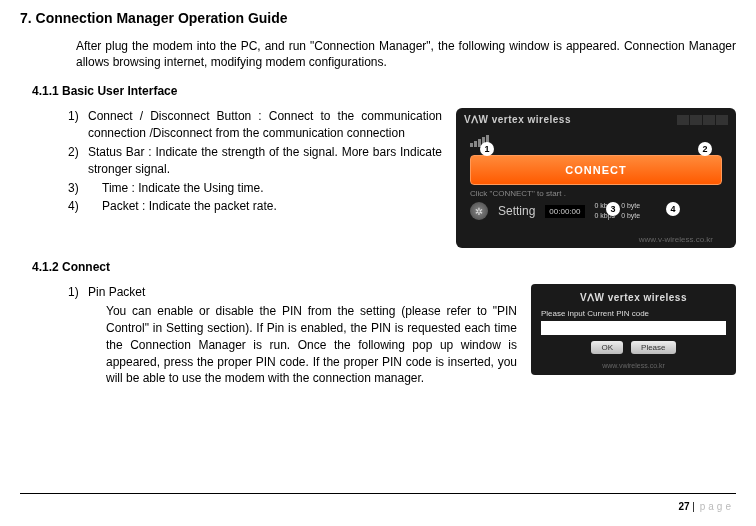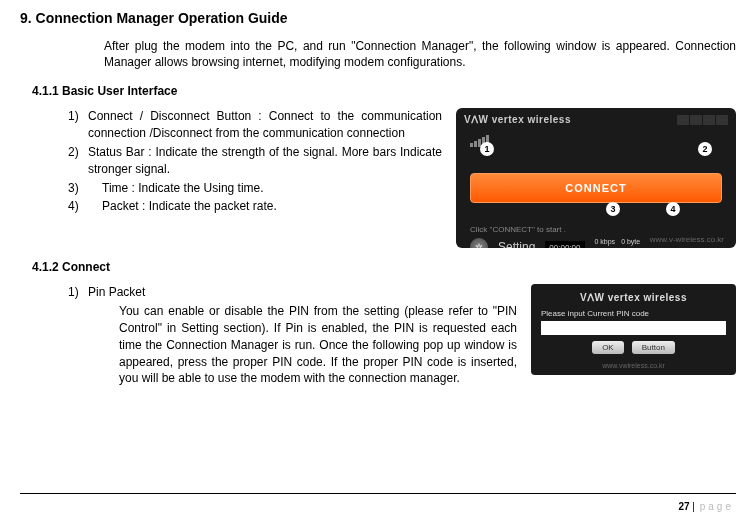--- a/index.html
+++ b/index.html
@@ -1,44 +1,44 @@
 <!DOCTYPE html>
 <html><head>
   <meta charset="utf-8">
   <style>
     body{margin:0;padding:0;font-family:Arial,sans-serif;background:#fff;width:756px;height:526px;position:relative;color:#000}
     .page{padding:10px 20px 0 20px}
     .h1{font-weight:bold;font-size:14px;margin-bottom:12px}
     .h2{font-weight:bold;font-size:12px;margin:0 0 4px 30px}
-    .body-text{font-size:12px;margin:0 0 14px 84px;line-height:1.35;text-align:justify}
+    .body-text{font-size:12px;margin:0 0 14px 56px;line-height:1.35;text-align:justify}
     .h3{font-weight:bold;font-size:12px;margin:0 0 10px 12px}
     .content-row{display:flex;margin-left:48px;gap:14px}
     .col-text{flex:1;font-size:12px;line-height:1.4;text-align:justify}
     .ol-item{display:flex;margin-bottom:2px}
     .ol-num{width:20px;flex-shrink:0}
     .ol-body{flex:1}
-    .ol-sub{margin-left:51px}
+    .ol-sub{margin-left:38px}
     .fig1{width:280px;height:140px;flex-shrink:0;background:#1a1a1a;border-radius:6px;position:relative;color:#ccc;font-size:9px;overflow:hidden}
     .fig1 .top{display:flex;justify-content:space-between;align-items:center;padding:6px 8px}
     .fig1 .logo{font-size:10px;font-weight:bold;letter-spacing:0.5px}
     .fig1 .winctl{display:flex;gap:1px}
     .fig1 .winctl span{width:12px;height:10px;background:#333;display:inline-block}
-    .fig1 .connect{margin:22px 14px;height:28px;background:linear-gradient(#ff8a3a,#ff5a00);border:1px solid #ff9a5a;border-radius:4px;display:flex;align-items:center;justify-content:center;color:#fff;font-weight:bold;font-size:11px;letter-spacing:1px}
+    .fig1 .connect{margin:4px 14px;height:28px;background:linear-gradient(#ff8a3a,#ff5a00);border:1px solid #ff9a5a;border-radius:4px;display:flex;align-items:center;justify-content:center;color:#fff;font-weight:bold;font-size:11px;letter-spacing:1px}
     .fig1 .row2{display:flex;align-items:center;justify-content:space-between;padding:4px 14px}
     .fig1 .ant{display:flex;gap:1px;align-items:flex-end}
     .fig1 .ant span{width:3px;background:#888}
     .fig1 .ant span:nth-child(1){height:4px}.fig1 .ant span:nth-child(2){height:6px}.fig1 .ant span:nth-child(3){height:8px}.fig1 .ant span:nth-child(4){height:10px}.fig1 .ant span:nth-child(5){height:12px}
     .fig1 .hint{color:#888;font-size:8px}
     .fig1 .row3{display:flex;align-items:center;padding:4px 14px;gap:10px}
     .fig1 .gear{width:18px;height:18px;border-radius:50%;background:radial-gradient(#888,#444);display:flex;align-items:center;justify-content:center;color:#ddd;font-size:10px}
     .fig1 .setting{font-size:12px;color:#ccc}
     .fig1 .timer{background:#000;padding:2px 4px;border-radius:0;font-size:8px}
     .fig1 .rates{font-size:7px;line-height:1.2;display:flex;flex-direction:column;gap:1px}
     .fig1 .rate-line{display:flex;gap:6px}
-    .fig1 .foot{position:absolute;bottom:4px;right:12px;color:#666;font-size:8px}
+    .fig1 .foot{position:absolute;bottom:4px;right:23px;color:#666;font-size:8px}
     .badge{position:absolute;width:14px;height:14px;border-radius:50%;background:#fff;color:#000;font-size:9px;font-weight:bold;display:flex;align-items:center;justify-content:center}
     .b1{top:34px;left:24px}.b2{top:34px;right:24px}.b3{top:94px;left:150px}.b4{top:94px;right:56px}
     .sec2{display:flex;margin-left:48px;gap:14px;align-items:flex-start}
     .fig2{width:185px;flex-shrink:0;background:#1a1a1a;border-radius:4px;padding:8px 10px 6px;color:#ddd;font-size:9px;position:relative}
     .fig2 .logo2{text-align:center;font-size:10px;font-weight:bold;letter-spacing:0.5px;margin-bottom:6px}
     .fig2 .lbl{font-size:8px;margin-bottom:3px}
     .fig2 .inp{height:14px;background:#fff;margin-bottom:6px}
     .fig2 .rem{font-size:8px;margin-bottom:6px}
     .fig2 .btns{display:flex;gap:8px;justify-content:center;margin-bottom:8px}
     .fig2 .btn{background:linear-gradient(#eee,#bbb);color:#333;font-size:8px;padding:2px 10px;border-radius:3px}
@@ -46,21 +46,21 @@
     .footer-line{position:absolute;bottom:32px;left:20px;right:20px;border-top:1px solid #000}
     .footer-text{position:absolute;bottom:14px;right:22px;font-size:10px}
     .footer-text .pg{font-weight:bold}
     .footer-text .word{color:#bbb;letter-spacing:3px;margin-left:2px}
     .ol-item-plain{display:flex;margin-bottom:2px}
   </style>
 </head>
 <body>
 
 <div class="page">
-  <div class="h1">9.    Connection Manager Operation Guide</div>
+  <div class="h1">7.    Connection Manager Operation Guide</div>
   <div class="body-text">After plug the modem into the PC, and run "Connection Manager", the following window is appeared. Connection Manager allows browsing internet, modifying modem configurations.</div>
 
   <div class="h3">4.1.1  Basic User Interface</div>
 
   <div class="content-row">
     <div class="col-text">
       <div class="ol-item">
         <div class="ol-num">1)</div>
         <div class="ol-body">Connect / Disconnect Button : Connect to the communication connection /Disconnect from the communication connection</div>
       </div>
@@ -133,21 +133,21 @@
       </div>
       <div class="ol-sub">You can enable or disable the PIN from the setting (please refer to "PIN Control" in Setting section). If Pin is enabled, the PIN is requested each time the Connection Manager is run. Once the following pop up window is appeared, press the proper PIN code. If the proper PIN code is inserted, you will be able to use the modem with the connection manager.</div>
     </div>
 
     <div class="fig2">
       <div class="logo2">VᐱW vertex wireless</div>
       <div class="lbl">Please input Current PIN code</div>
       <div class="inp"></div>
       <div class="btns">
         <div class="btn">OK</div>
-        <div class="btn">Button</div>
+        <div class="btn">Please</div>
       </div>
       <div class="foot2">www.vwireless.co.kr</div>
     </div>
   </div>
 </div>
 
 <div class="footer-line"></div>
 <div class="footer-text">
   <span class="pg">27</span><span> | </span><span class="word">page</span>
 </div>

